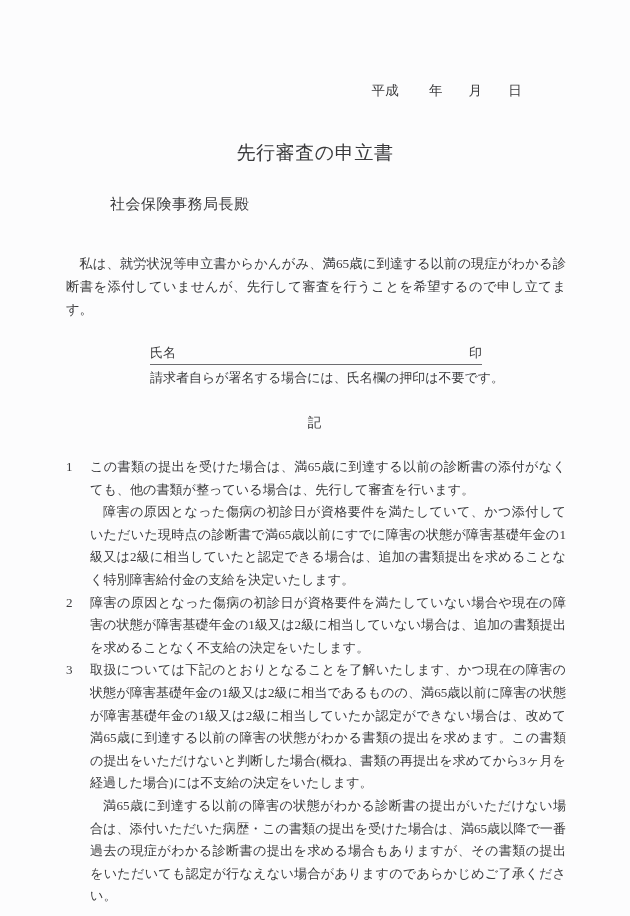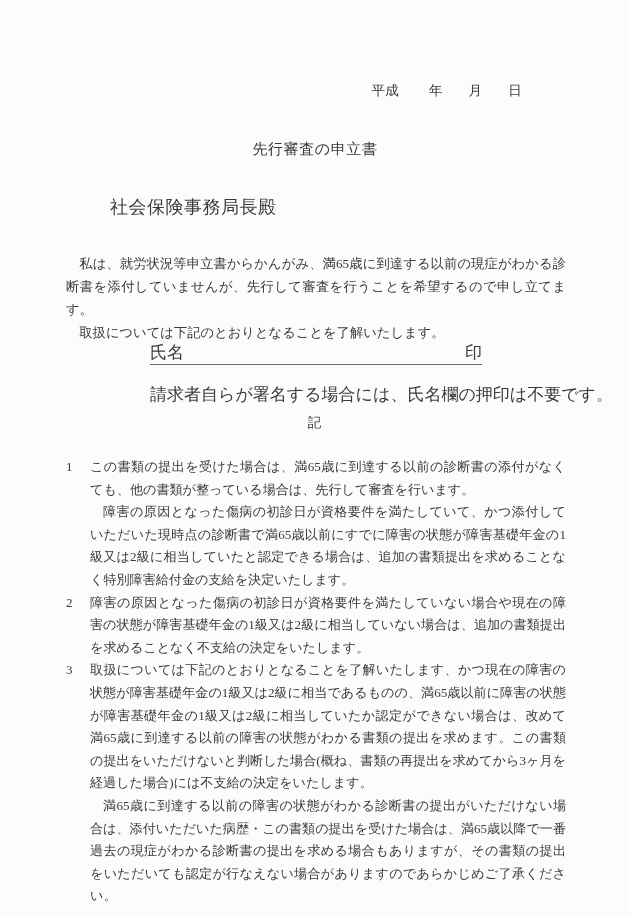--- a/index.html
+++ b/index.html
@@ -40,30 +40,30 @@
   .date-line .gap-b { display: inline-block; width: 26px; }
   .date-line .gap-c { display: inline-block; width: 26px; }
 
   
   .doc-title {
     position: absolute;
     top: 140px;
     left: 0;
     width: 630px;
     text-align: center;
-    font-size: 15px;
+    font-size: 19px;
     letter-spacing: 0.6px;
   }
 
   
   .addressee {
     position: absolute;
     top: 195px;
     left: 110px;
-    font-size: 18px;
+    font-size: 15px;
     letter-spacing: 0.5px;
   }
 
   
   .statement {
     position: absolute;
     top: 252px;
     left: 66px;
     width: 500px;
     font-size: 13.3px;
@@ -75,32 +75,32 @@
     margin: 0;
     text-indent: 1em;
   }
 
   
   .sig-block {
     position: absolute;
     top: 344px;
     left: 150px;
     width: 332px;
-    font-size: 17px;
+    font-size: 13px;
   }
   .sig-row {
     display: flex;
     align-items: flex-end;
     justify-content: space-between;
     border-bottom: 1px solid #6c6c70;
     padding-bottom: 2px;
     line-height: 18px;
   }
   .sig-note {
-    margin-top: 20px;
+    margin-top: 3px;
     line-height: 20px;
     white-space: nowrap;
   }
 
   
   .ki-mark {
     position: absolute;
     top: 414px;
     left: 0;
     width: 630px;
@@ -150,21 +150,20 @@
   <div class="date-line">
     <span class="seg">平成</span><span class="gap-a"></span><span class="seg">年</span><span class="gap-b"></span><span class="seg">月</span><span class="gap-c"></span><span class="seg">日</span>
   </div>
 
   <div class="doc-title">先行審査の申立書</div>
 
   <div class="addressee">社会保険事務局長殿</div>
 
   <div class="statement">
     <p>私は、就労状況等申立書からかんがみ、満65歳に到達する以前の現症がわかる診断書を添付していませんが、先行して審査を行うことを希望するので申し立てます。</p>
-    <p>取扱については下記のとおりとなることを了解いたします。</p>
   </div>
 
   <div class="sig-block">
     <div class="sig-row">
       <span>氏名</span>
       <span>印</span>
     </div>
     <div class="sig-note">請求者自らが署名する場合には、氏名欄の押印は不要です。</div>
   </div>
 

